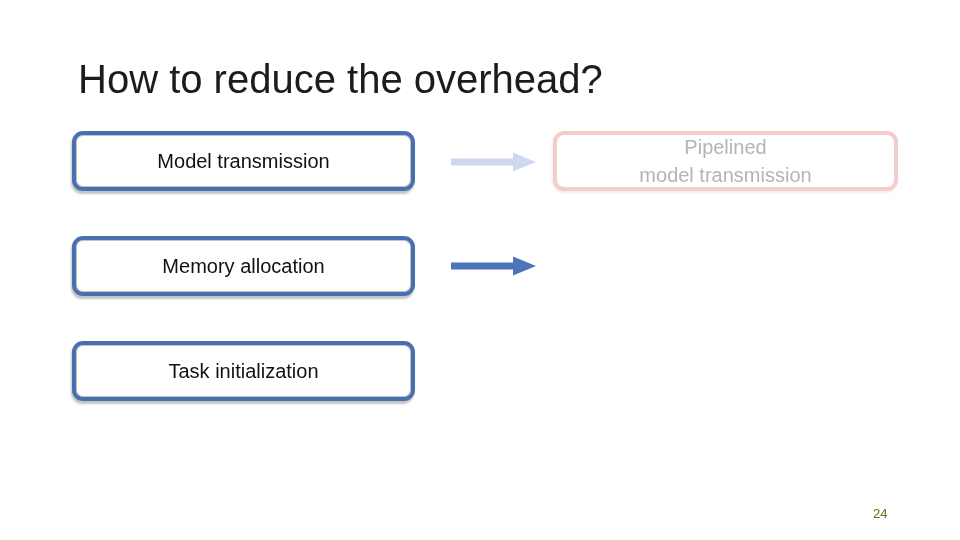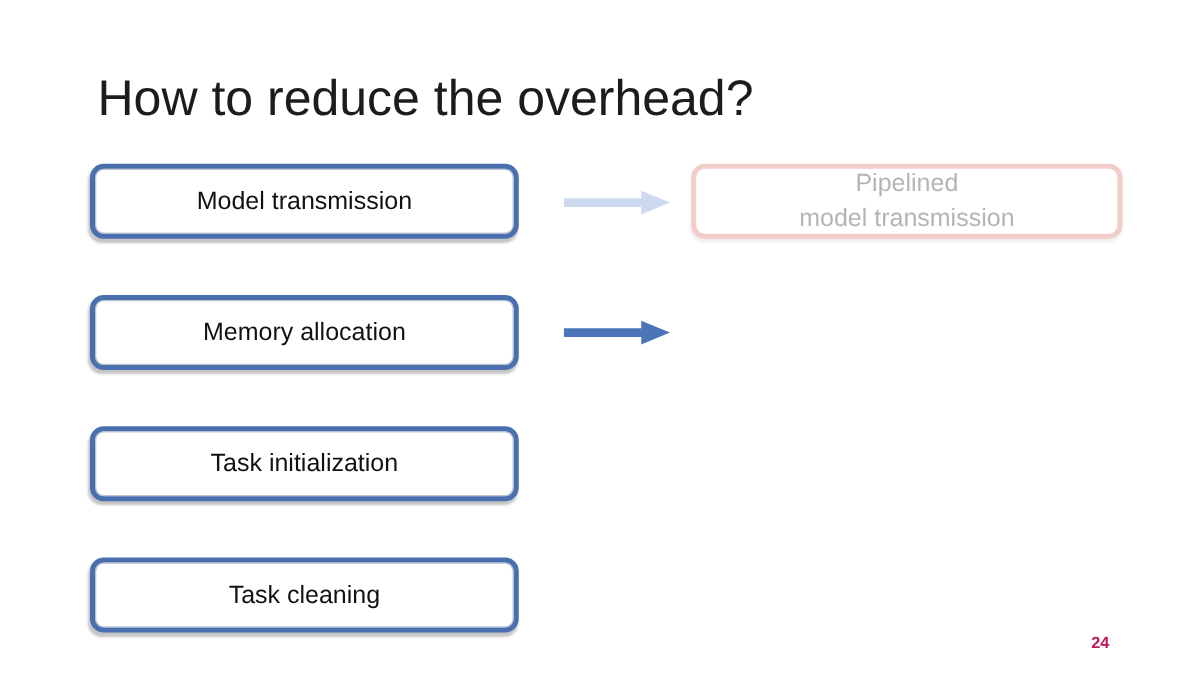--- a/index.html
+++ b/index.html
@@ -72,22 +72,21 @@
   .arrow {
     position: absolute;
     width: 85px; height: 22px;
   }
   .arrow-1 { left: 446px; top: 151px; }
   .arrow-2 { left: 446px; top: 255px; }
   .page-number {
     position: absolute;
     left: 868px; top: 506px;
     font-size: 13px;
-    color: #be185d;
-    font-weight: bold;
+    color: #4d7c0f;
   }
 </style>
 </head>
 <body>
 
 <div class="slide">
 
   <div class="slide-title">How to reduce the overhead?</div>
 
   <div class="lbox lb1">
@@ -95,23 +94,20 @@
   </div>
 
   <div class="lbox lb3">
     <span>Task initialization</span>
   </div>
 
   <div class="lbox lb2">
     <span>Memory allocation</span>
   </div>
 
-  <div class="lbox lb4">
-    <span>Task cleaning</span>
-  </div>
 
   <div class="arrow arrow-1">
     <svg width="85" height="22" viewBox="0 0 85 22" xmlns="http://www.w3.org/2000/svg">
       <path d="M0 7.5 H62 V1.5 L85 11 L62 20.5 V14.5 H0 Z" fill="#ccd9ee"></path>
     </svg>
   </div>
 
   <div class="arrow arrow-2">
     <svg width="85" height="22" viewBox="0 0 85 22" xmlns="http://www.w3.org/2000/svg">
       <path d="M0 7.5 H62 V1.5 L85 11 L62 20.5 V14.5 H0 Z" fill="#4b74b9"></path>

